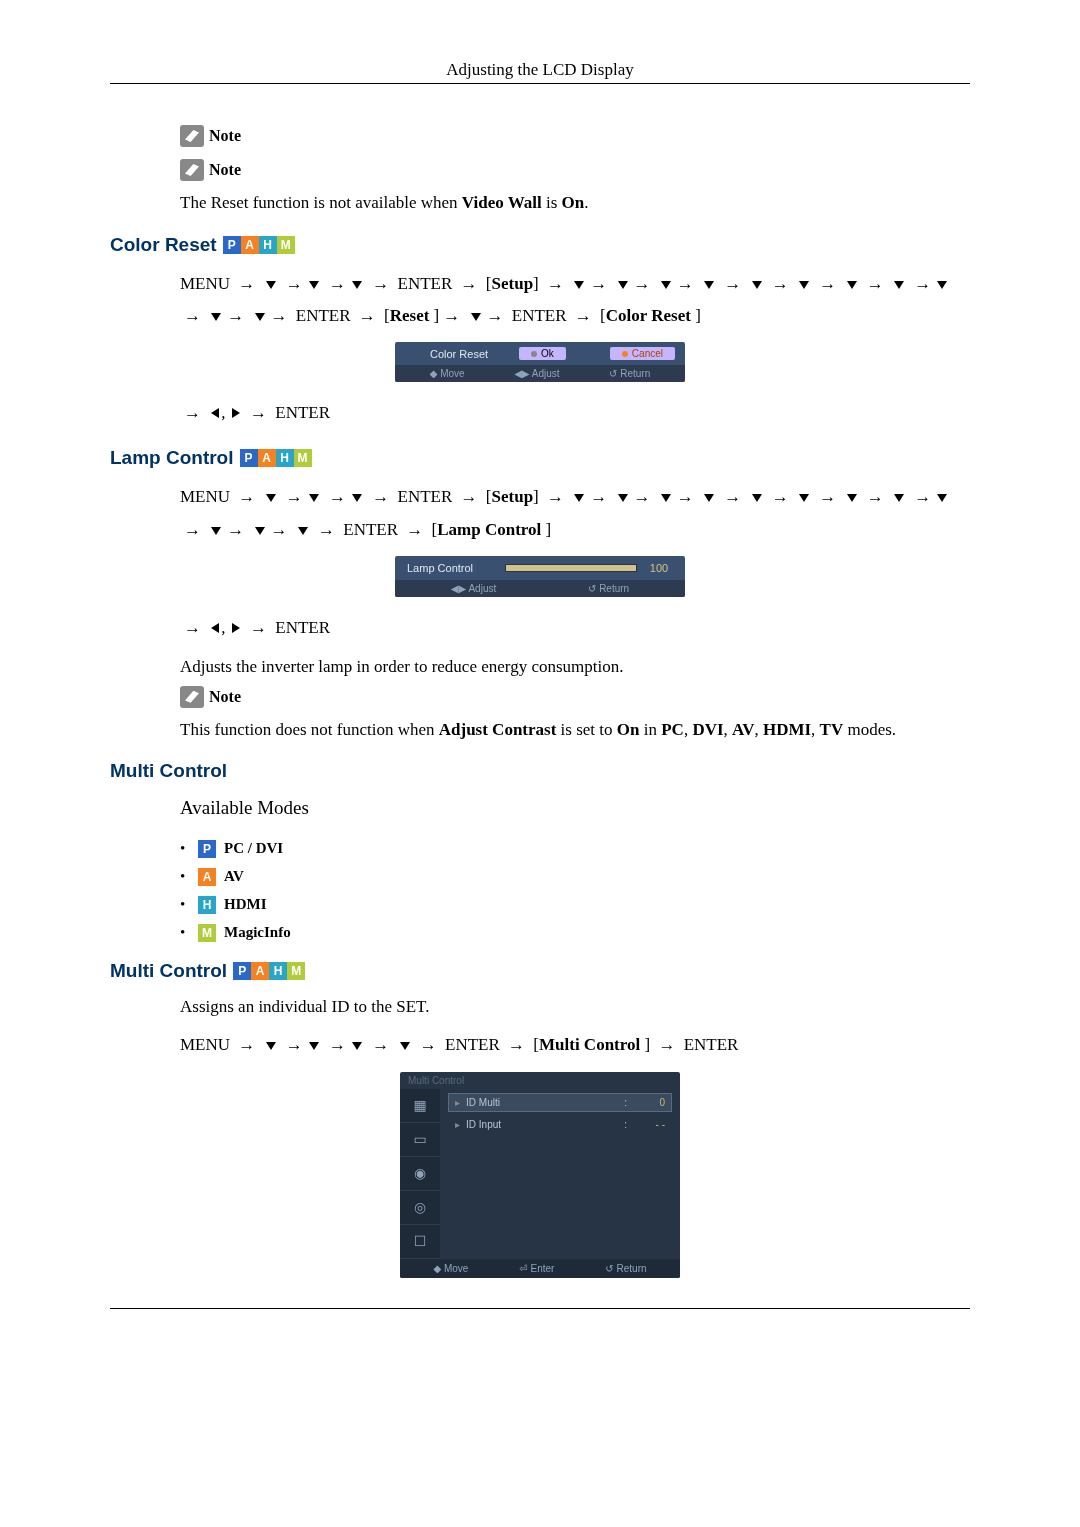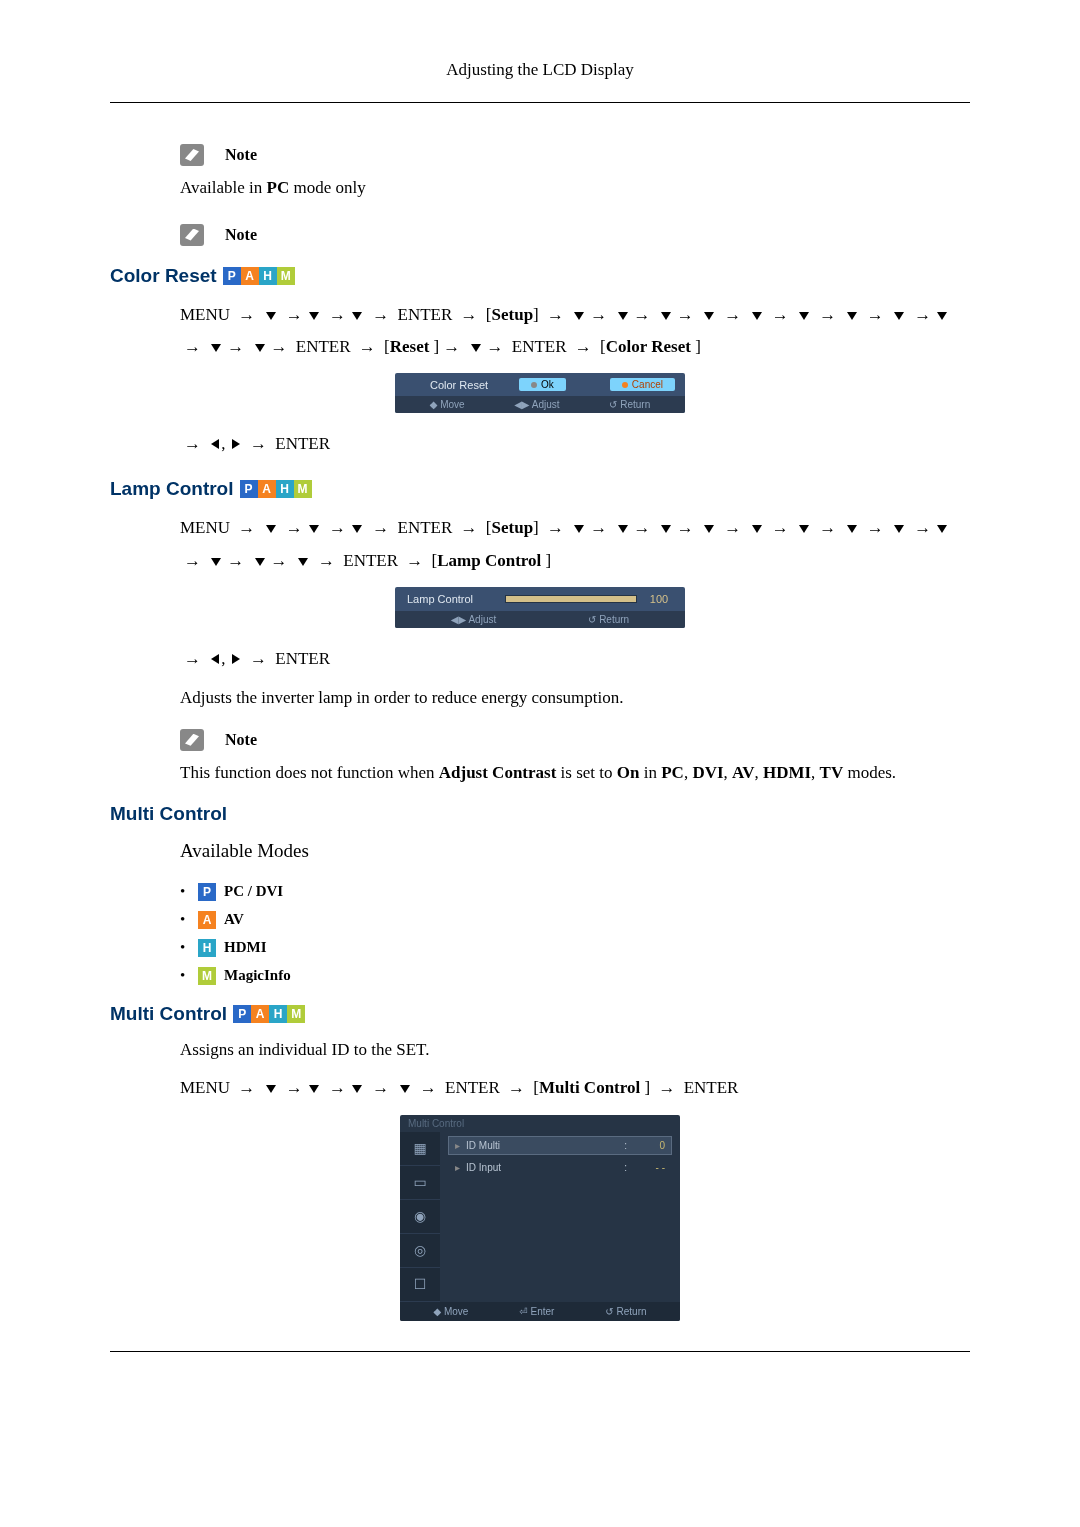--- a/index.html
+++ b/index.html
@@ -8,34 +8,34 @@
     color: #000;
     background: #fff;
     margin: 0;
     padding: 60px 110px 60px 110px;
     width: 1080px;
     box-sizing: border-box;
   }
   .page-header {
     text-align: center;
     border-bottom: 1px solid #000;
-    padding-bottom: 22px;
+    padding-bottom: 3px;
     margin-bottom: 40px;
     font-size: 17px;
   }
   .content-block {
     margin-left: 70px;
     margin-bottom: 10px;
     line-height: 1.5;
   }
   .note-row {
     display: flex;
     align-items: center;
-    gap: 21px;
-    margin-top: 22px;
+    gap: 5px;
+    margin-top: 10px;
     margin-bottom: 8px;
   }
   .note-icon {
     width: 24px;
     height: 22px;
     background: #888;
     border-radius: 3px;
     display: inline-flex;
     align-items: center;
     justify-content: center;
@@ -135,21 +135,21 @@
     display: flex;
     align-items: center;
     padding: 5px 10px;
     color: #e0e8f0;
   }
   .osd-row1 .title {
     flex: 1;
     text-align: center;
   }
   .osd-btn {
-    background: #7dd3fc;
+    background: #c4b5fd;
     color: #000;
     border-radius: 2px;
     padding: 1px 12px;
     font-size: 10px;
     margin-left: 6px;
   }
   .osd-btn.cancel {
     color: #b04000;
     margin-left: 44px;
   }
@@ -293,26 +293,26 @@
 </head>
 <body>
 
 <div class="page-header">Adjusting the LCD Display</div>
 
 <div class="content-block">
   <div class="note-row">
     <span class="note-icon"></span>
     <span class="note-label">Note</span>
   </div>
-  <div>
-    <span>Available in </span><span class="bold">PC</span><span> mode only</span>
-  </div>
   <div class="note-row">
     <span class="note-icon"></span>
     <span class="note-label">Note</span>
+  </div>
+  <div>
+    <span>The Reset function is not available when </span><span class="bold">Video Wall</span><span> is </span><span class="bold">On</span><span>.</span>
   </div>
 </div>
 
 <div class="section-heading">
   <span>Color Reset</span>
   <span class="mode-badges">
     <span class="badge badge-p">P</span>
     <span class="badge badge-a">A</span>
     <span class="badge badge-h">H</span>
     <span class="badge badge-m">M</span>

